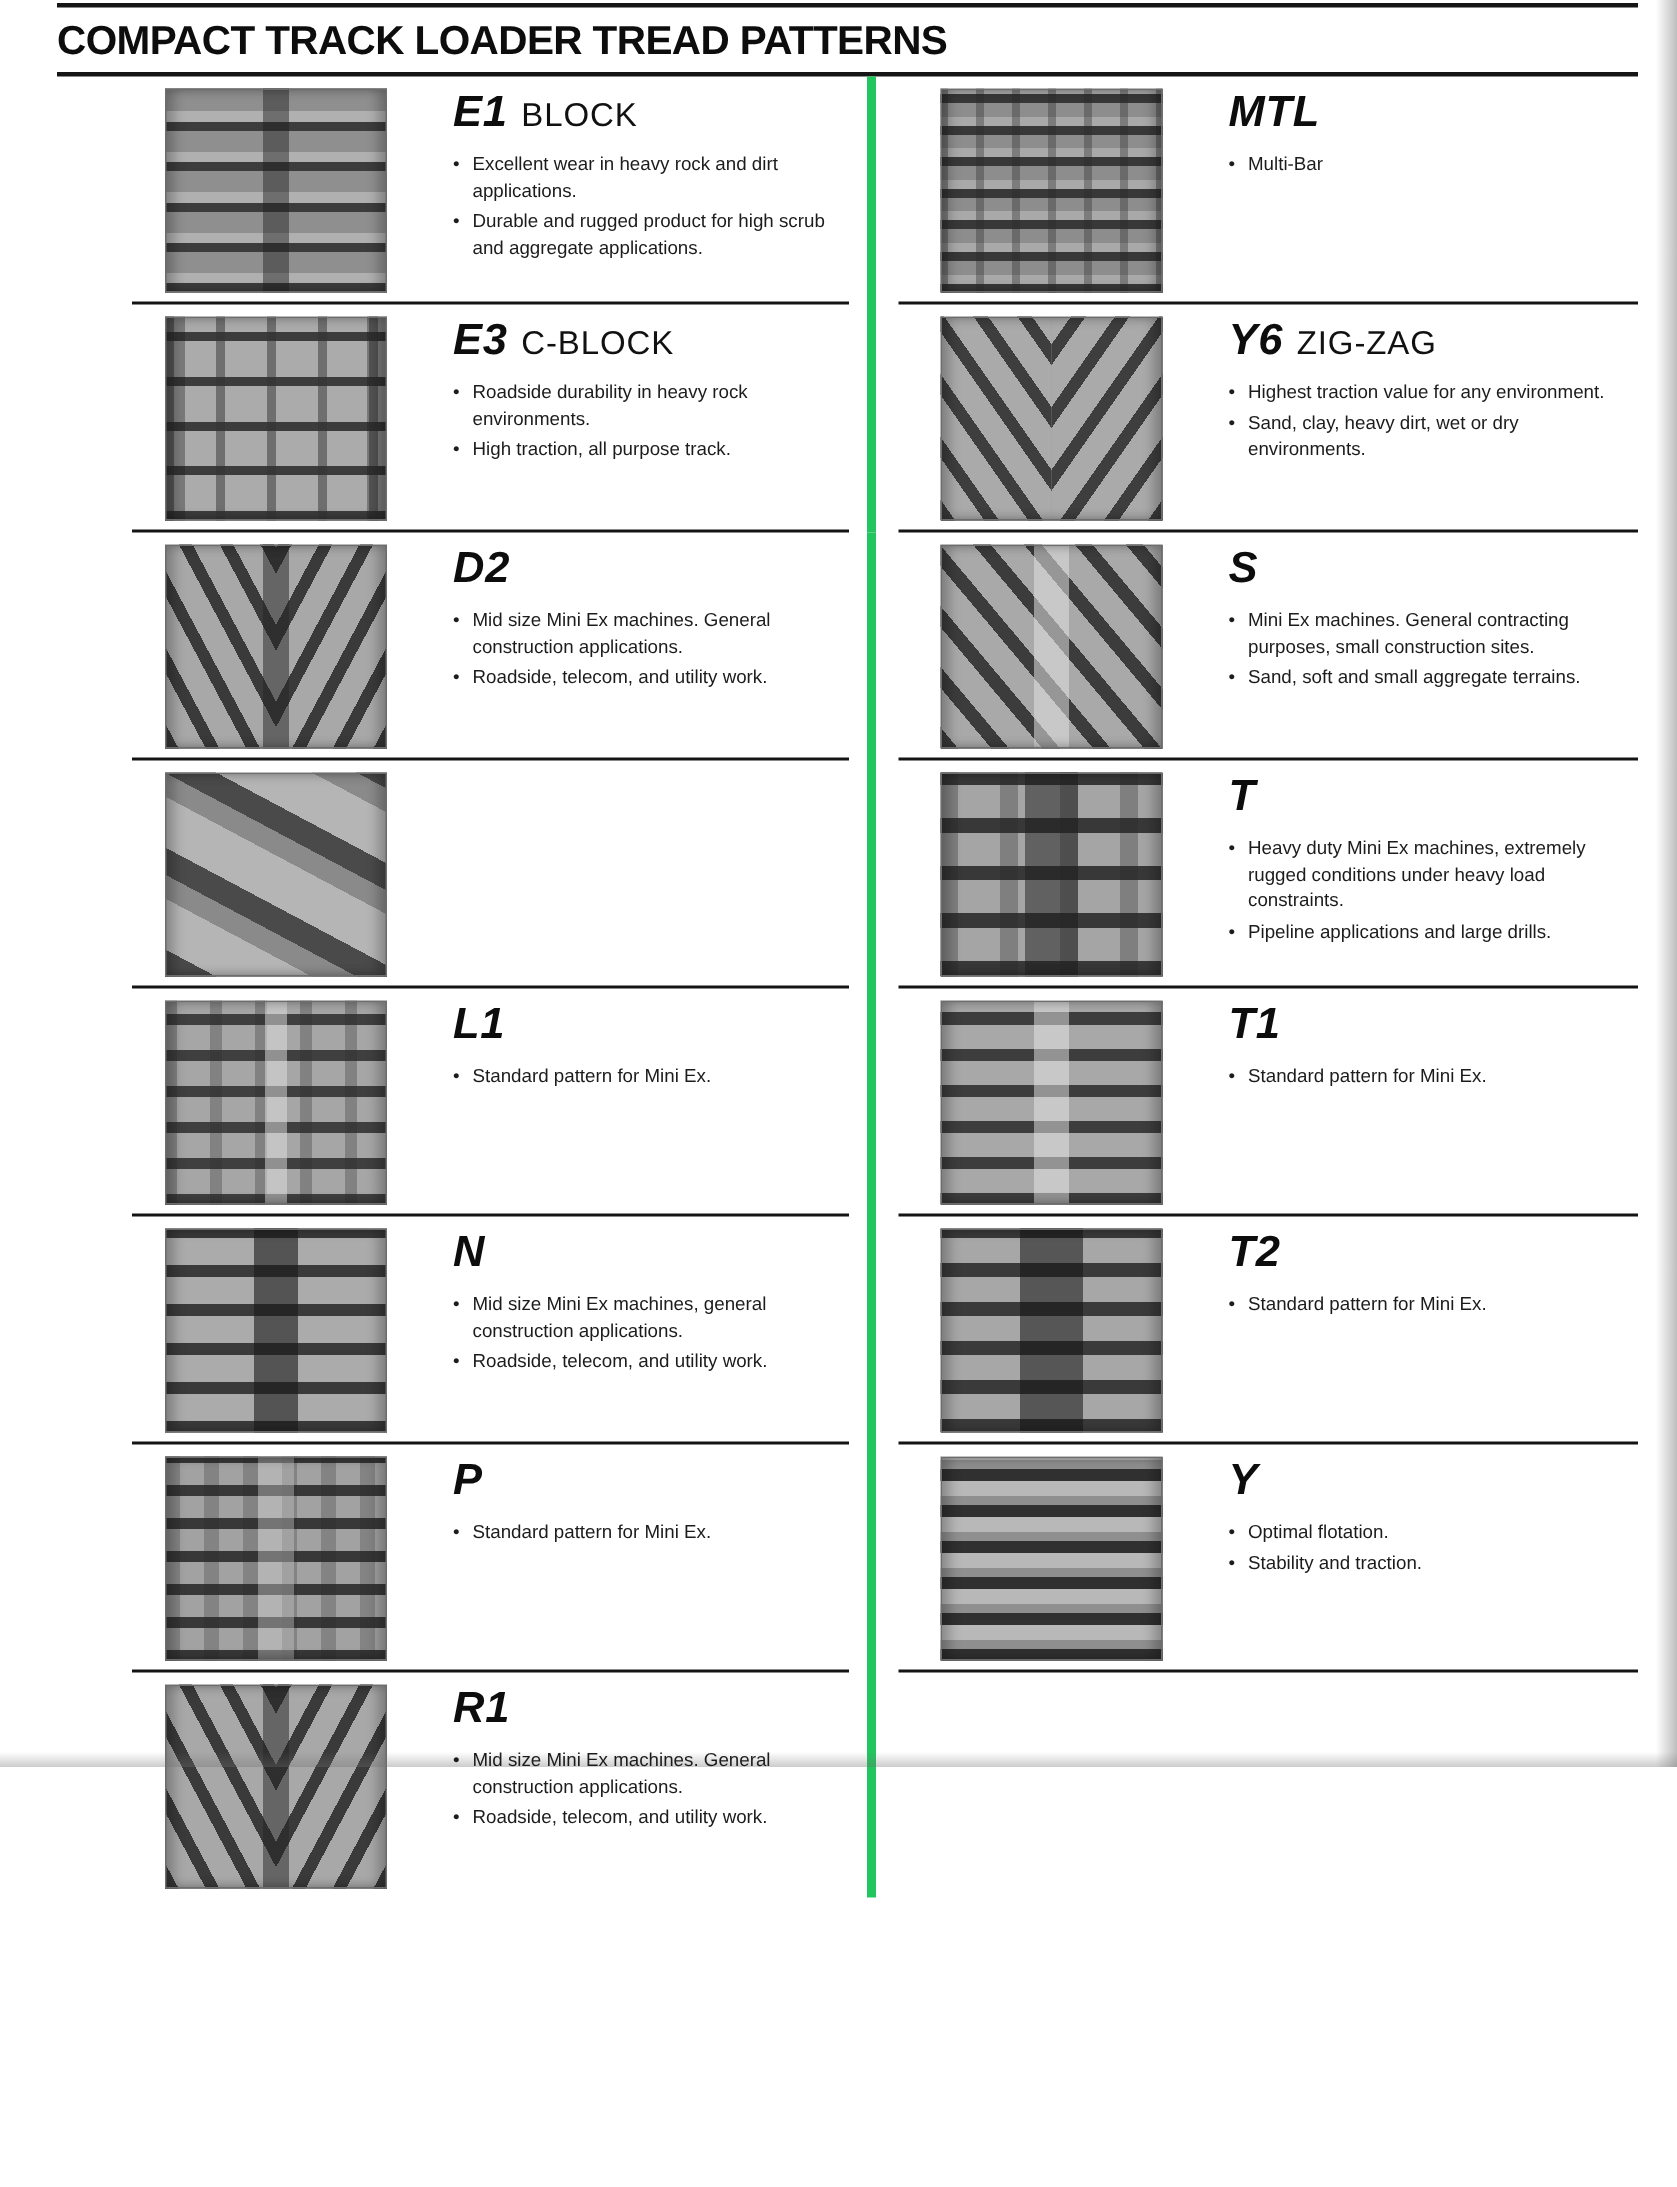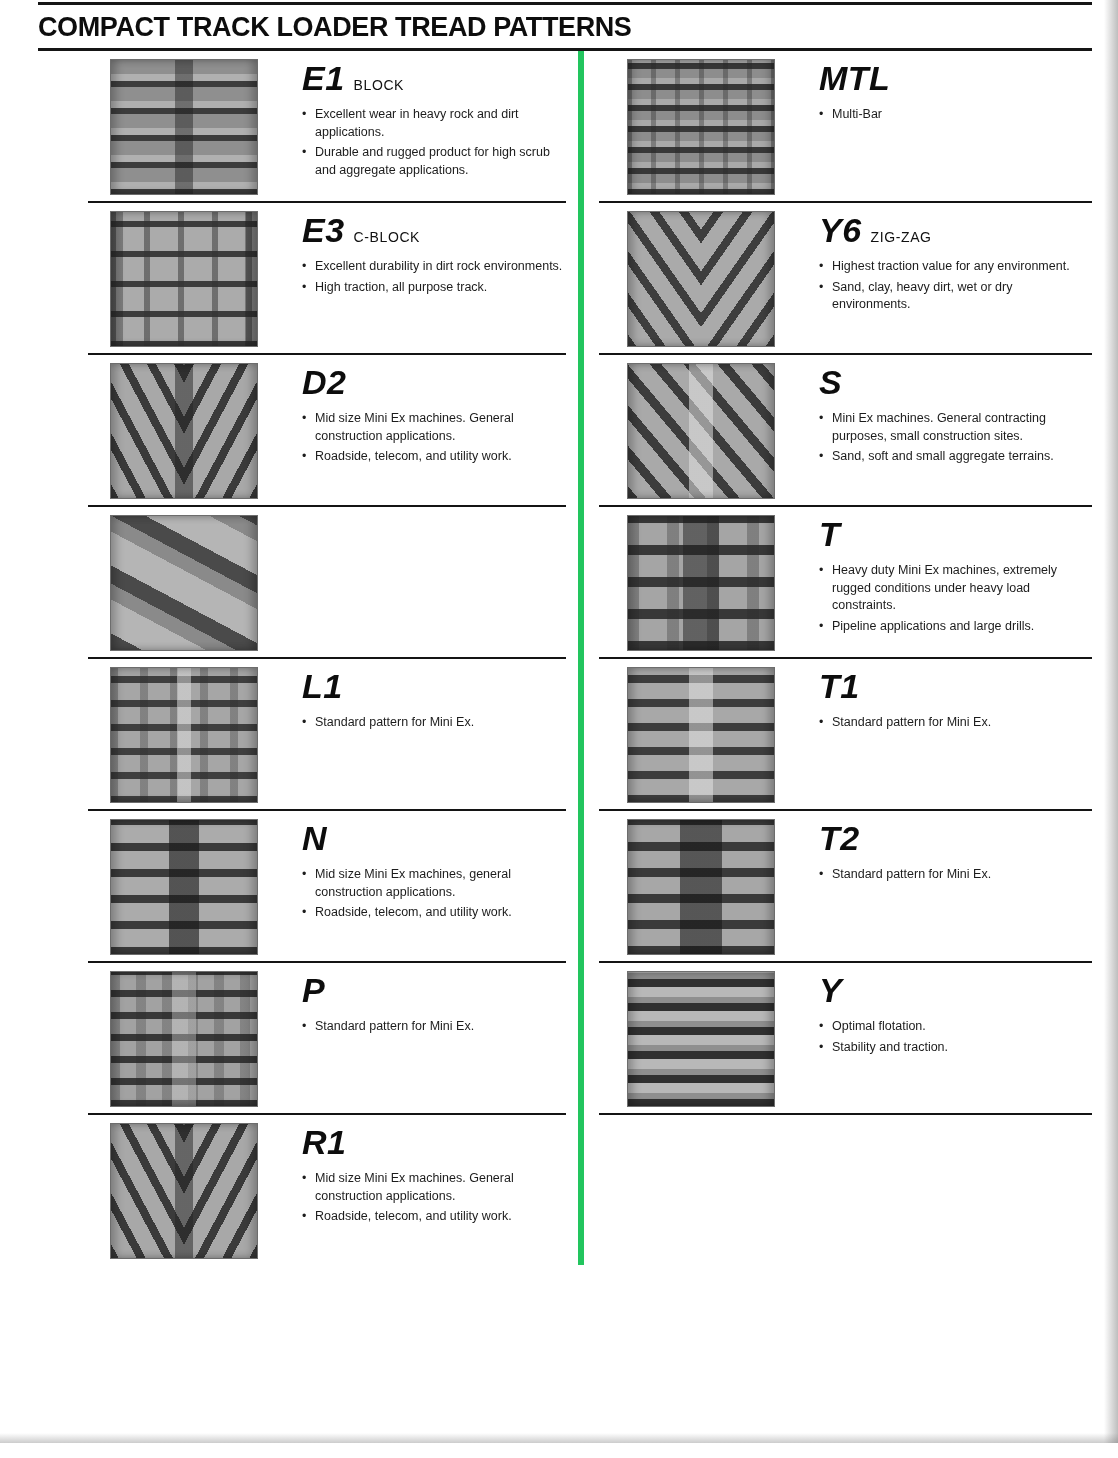--- a/index.html
+++ b/index.html
@@ -6,21 +6,21 @@
   body {
     width: 1118px; height: 1458px;
     background: #ffffff;
     font-family: "Liberation Sans", sans-serif;
     color: #1a1a1a;
     overflow: hidden;
   }
   .page {
     position: relative;
     box-sizing: border-box;
-    width: 1118px; height: 1443px;
+    width: 1118px; height: 1178px;
     padding: 2px 26px 0 38px;
     background: #fff;
   }
   
   .page::after {
     content:""; position:absolute; top:0; right:0; width:14px; height:100%;
     background: linear-gradient(90deg, rgba(120,120,120,0), rgba(110,110,110,.45));
     pointer-events:none;
   }
   .page::before {
@@ -58,26 +58,26 @@
   }
   .col-right .entry { padding-left: 28px; }
 
   hr.sep {
     height: 0; border: 0; border-top: 2px solid #141414; margin: 0;
   }
 
   .etext { padding-top: 2px; max-width: 268px; }
   .eheading { display: flex; align-items: baseline; }
   .code {
-    font-size: 34px; line-height: 1;
+    font-size: 29px; line-height: 1;
     font-weight: bold; font-style: italic;
     letter-spacing: 0.5px; color: #0d0d0d;
   }
   .pname {
-    font-size: 14px; line-height: 1;
+    font-size: 22px; line-height: 1;
     margin-left: 9px; letter-spacing: 0.6px; color: #111;
   }
   .bullets { margin: 11px 0 0; padding: 0; list-style: none; }
   .bullets li {
     position: relative; padding-left: 13px;
     font-size: 12.5px; line-height: 1.4; margin-bottom: 3px; color: #1c1c1c;
   }
   .bullets li::before { content: "•"; position: absolute; left: 0; }
   .bullets li:empty { display: none; }
 
@@ -168,21 +168,21 @@
         <hr class="sep">
 
         <div class="entry">
           <div class="tread p-e3"></div>
           <div class="etext">
             <div class="eheading">
               <span class="code">E3</span>
               <span class="pname">C-BLOCK</span>
             </div>
             <ul class="bullets">
-              <li>Excellent durability in dirt rock environments.</li>
+              <li>Roadside durability in heavy rock environments.</li>
               <li>High traction, all purpose track.</li>
             </ul>
           </div>
         </div>
         <hr class="sep">
 
 
       </div>
       <div class="col-right">
 

